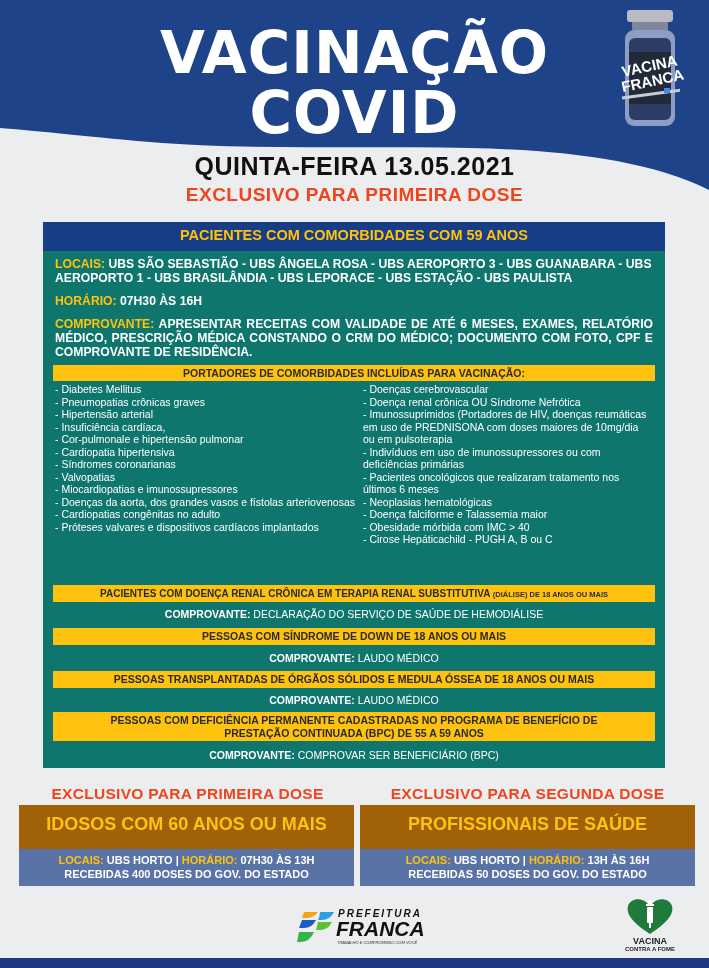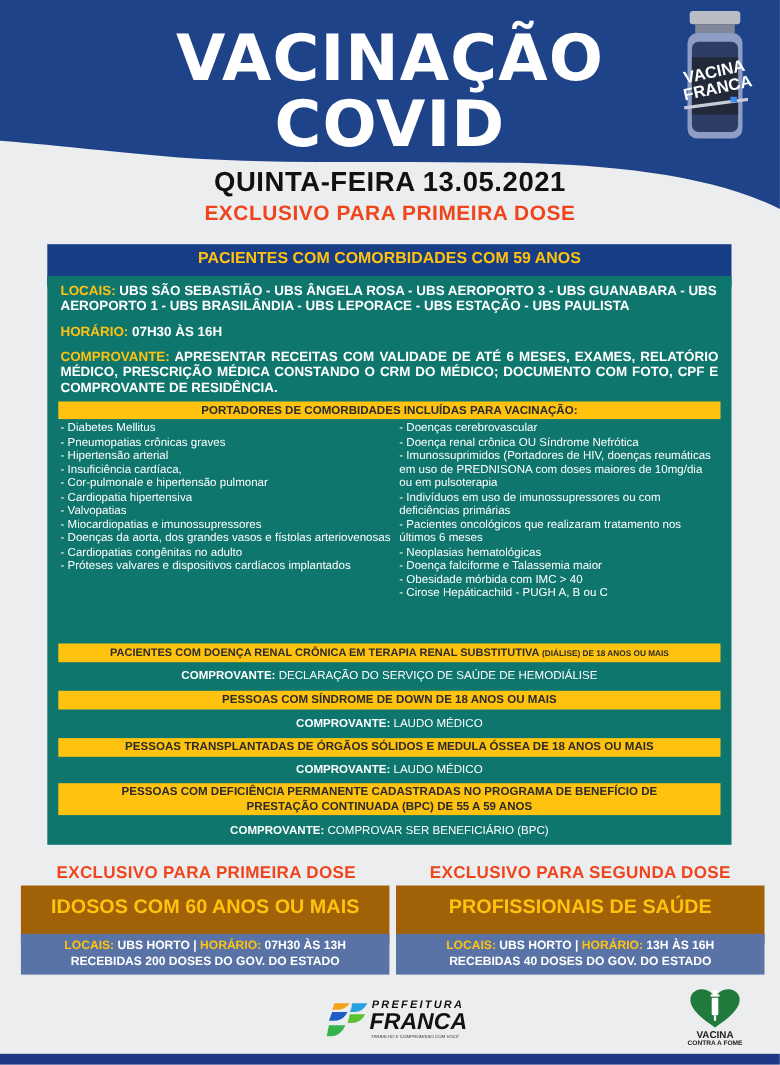--- a/index.html
+++ b/index.html
@@ -150,20 +150,21 @@
 
   <div class="yellow-bar yb1">PORTADORES DE COMORBIDADES INCLUÍDAS PARA VACINAÇÃO:</div>
 
   <div class="col left">
     <span class="li">- Diabetes Mellitus</span>
     <span class="li">- Pneumopatias crônicas graves</span>
     <span class="li">- Hipertensão arterial</span>
     <span class="li">- Insuficiência cardíaca,</span>
     <span class="li">- Cor-pulmonale e hipertensão pulmonar</span>
     <span class="li">- Cardiopatia hipertensiva</span>
+    <span class="li">- Síndromes coronarianas</span>
     <span class="li">- Valvopatias</span>
     <span class="li">- Miocardiopatias e imunossupressores</span>
     <span class="li">- Doenças da aorta, dos grandes vasos e fístolas arteriovenosas</span>
     <span class="li">- Cardiopatias congênitas no adulto</span>
     <span class="li">- Próteses valvares e dispositivos cardíacos implantados</span>
   </div>
 
   <div class="col right">
     <span class="li">- Doenças cerebrovascular</span>
     <span class="li">- Doença renal crônica OU Síndrome Nefrótica</span>
@@ -213,30 +214,30 @@
 <div class="group-box left">IDOSOS COM 60 ANOS OU MAIS</div>
 <div class="group-box right">PROFISSIONAIS DE SAÚDE</div>
 
 <div class="details-box left">
   <div>
     <span class="lbl">LOCAIS:</span>
     <span>UBS HORTO |</span>
     <span class="lbl">HORÁRIO:</span>
     <span>07H30 ÀS 13H</span>
   </div>
-  <div>RECEBIDAS 200 DOSES DO GOV. DO ESTADO</div>
+  <div>RECEBIDAS 400 DOSES DO GOV. DO ESTADO</div>
 </div>
 <div class="details-box right">
   <div>
     <span class="lbl">LOCAIS:</span>
     <span>UBS HORTO |</span>
     <span class="lbl">HORÁRIO:</span>
     <span>13H ÀS 16H</span>
   </div>
-  <div>RECEBIDAS 40 DOSES DO GOV. DO ESTADO</div>
+  <div>RECEBIDAS 50 DOSES DO GOV. DO ESTADO</div>
 </div>
 
 <div class="logo-franca">
   <svg width="40" height="36" viewBox="0 0 40 36" style="position:absolute;left:0;top:2px;">
     <path d="M8 2 H22 Q18 8 10 8 H6 Z" fill="#f7a21b"></path>
     <path d="M24 2 H38 Q34 10 26 10 H22 Q24 6 24 2 Z" fill="#2aa1df"></path>
     <path d="M6 10 H20 Q16 18 8 18 H3 Z" fill="#1e5bc6"></path>
     <path d="M22 12 H36 Q32 20 24 20 H20 Z" fill="#5dc12f"></path>
     <path d="M3 22 H18 Q14 32 4 32 H1 Z" fill="#34b34a"></path>
   </svg>

